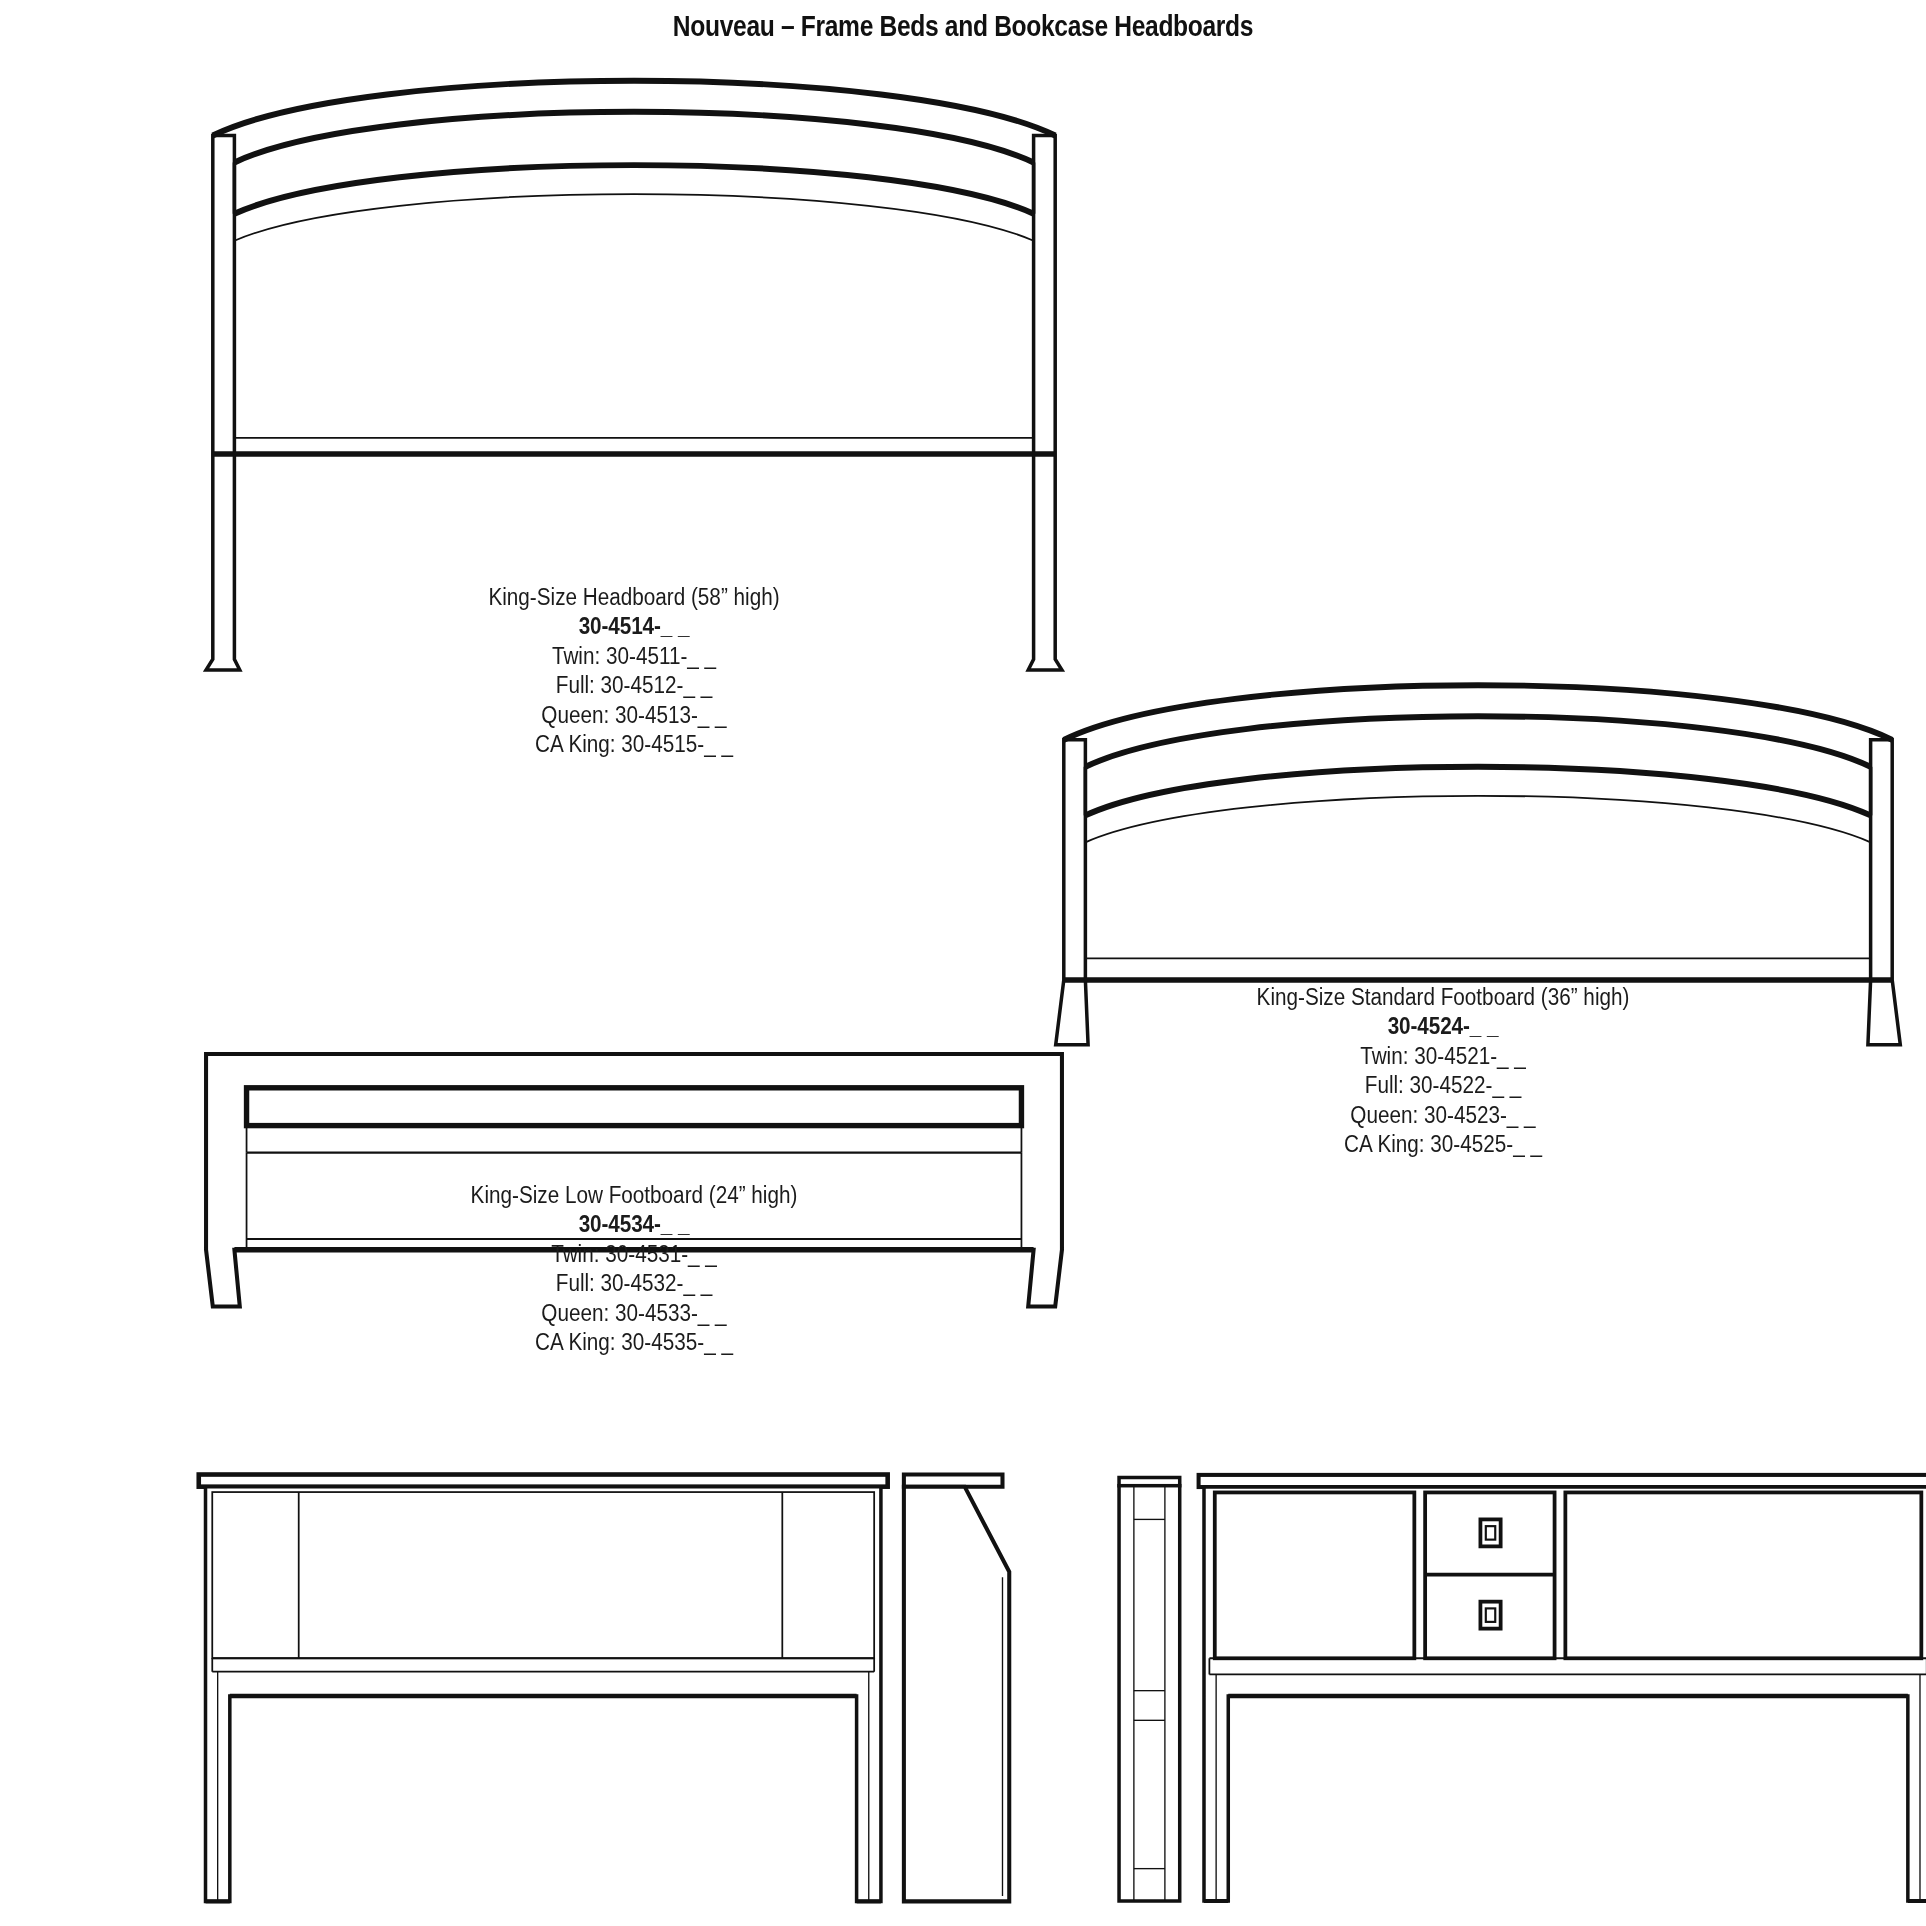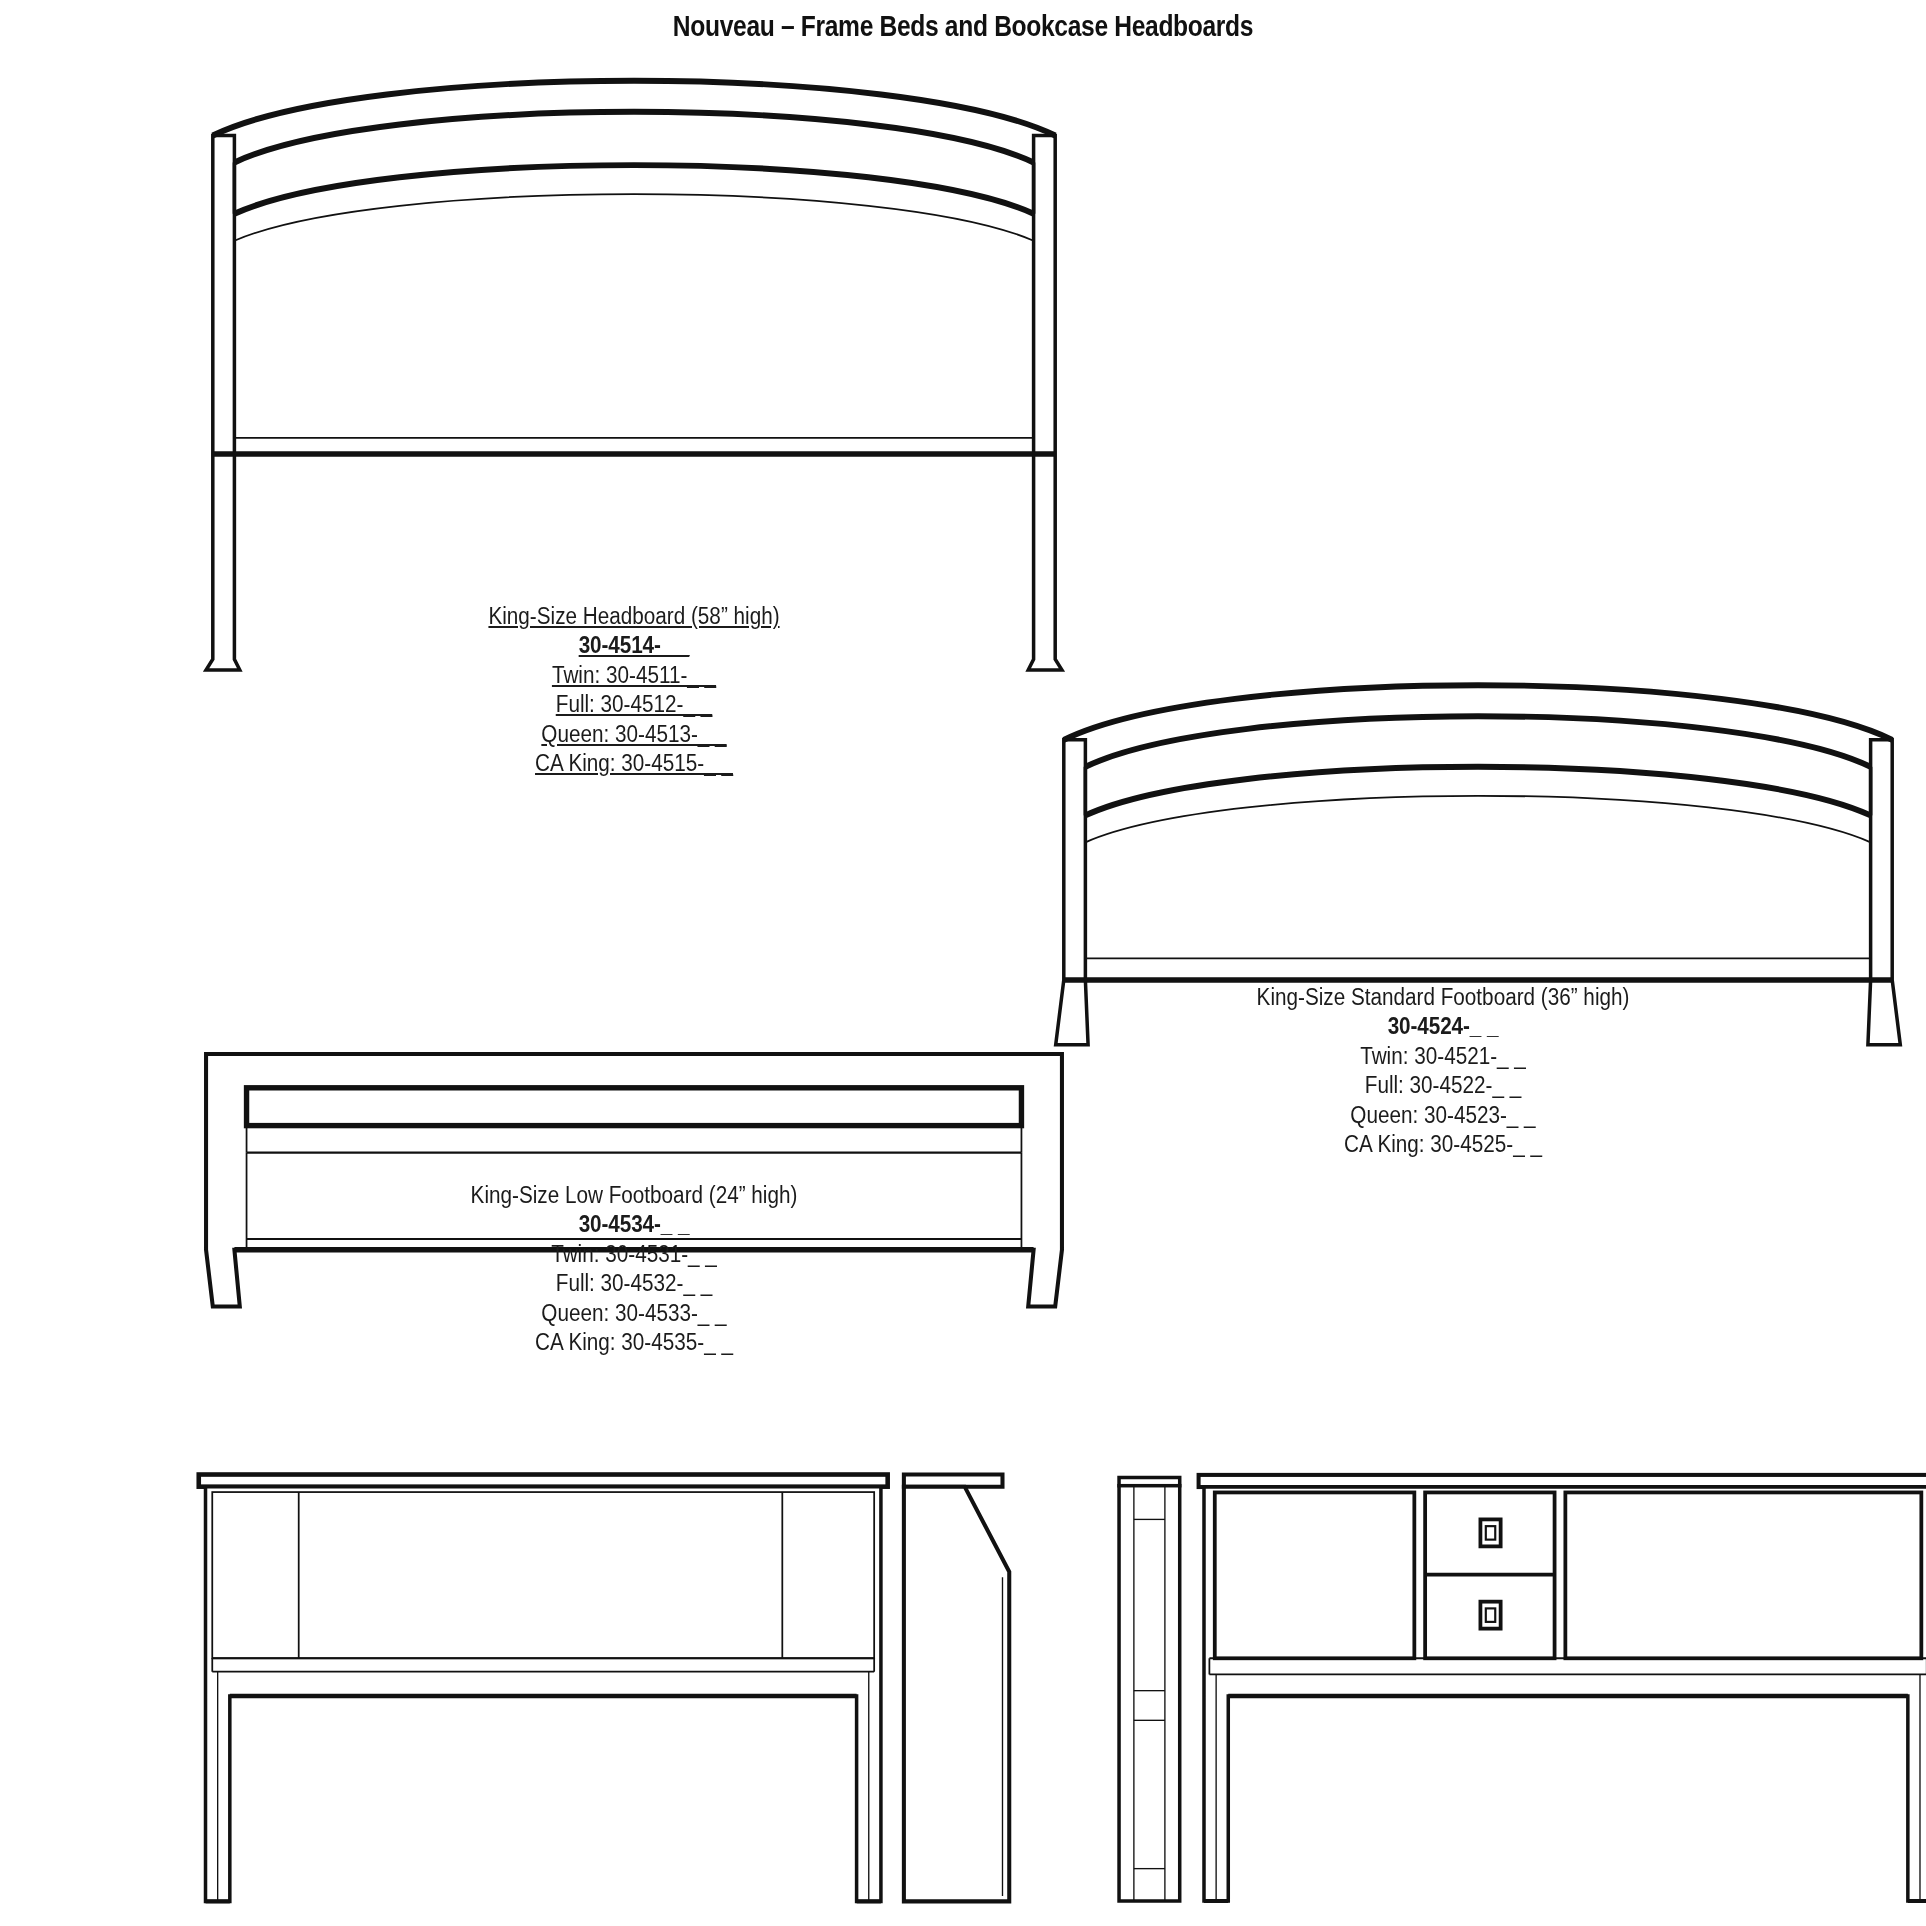--- a/index.html
+++ b/index.html
@@ -96,21 +96,21 @@
 
       <path d="M24 276 L616 276" stroke-width="1.3"></path>
       <path d="M8 288 L632 288" stroke-width="4.0"></path>
 
       <path d="M24 288 L24 440" stroke-width="1.3"></path>
       <path d="M616 288 L616 440" stroke-width="1.3"></path>
     </g>
   </svg>
 </div>
 
-<div class="caption" style="left: 202px; top: 602px; width: 864px; text-decoration: underline;">
+<div class="caption" style="left: 202px; top: 583px; width: 864px;">
   <span class="cap-title">King-Size Headboard (58” high)</span>
   <span class="cap-sku">30-4514-_ _</span>
   <span class="cap-line">Twin: 30-4511-_ _</span>
   <span class="cap-line">Full: 30-4512-_ _</span>
   <span class="cap-line">Queen: 30-4513-_ _</span>
   <span class="cap-line">CA King: 30-4515-_ _</span>
 </div>
 
 <div class="figure" style="left: 1053px; top: 672px; transform-origin: left top; transform: scale(2);">
   <svg width="425" height="196" viewBox="0 0 630 290">

